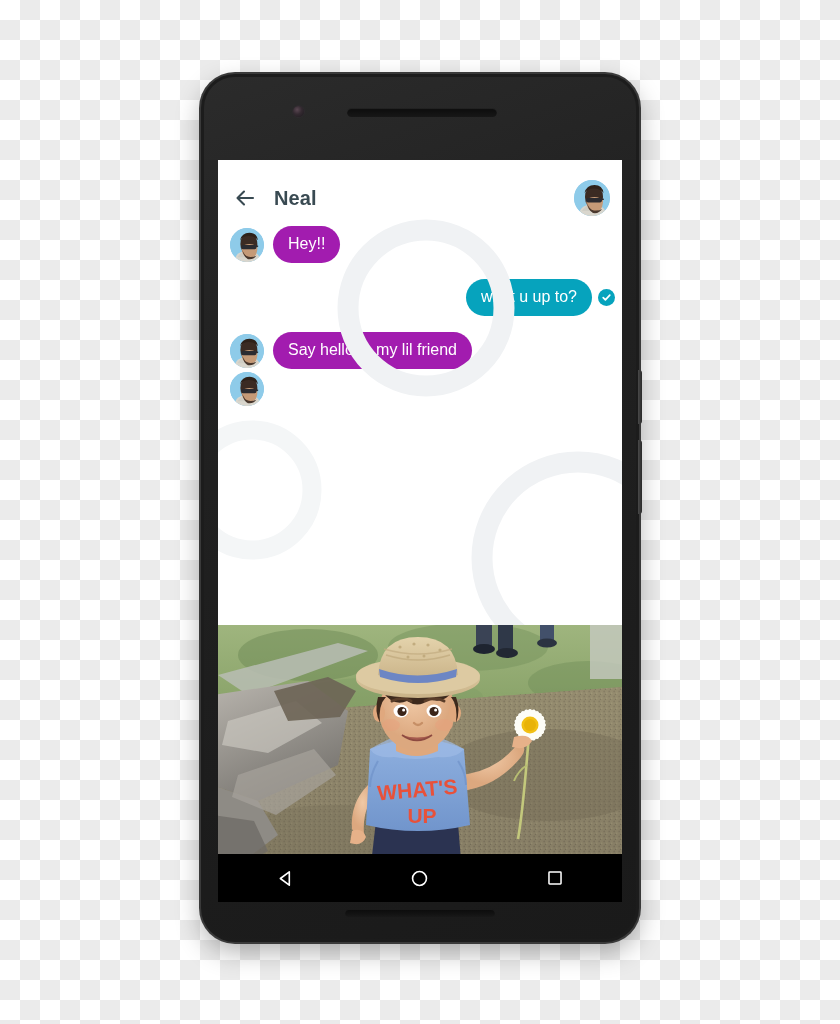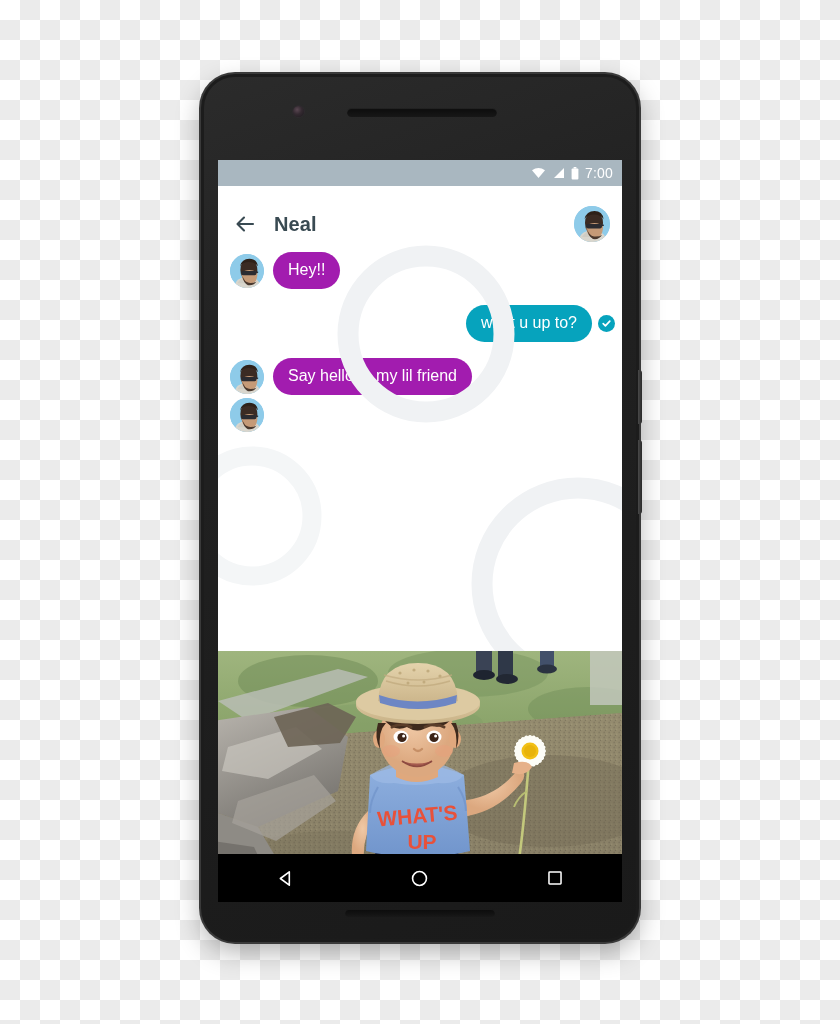--- a/index.html
+++ b/index.html
@@ -149,33 +149,20 @@
     <div id="phone-inner-bevel"></div>
 
     <div id="camera"></div>
     <div id="earpiece"></div>
     <div id="bottom-slot"></div>
     <div class="side-btn" id="btn-power"></div>
     <div class="side-btn" id="btn-volume"></div>
 
     <div id="screen">
 
-      <div id="statusbar">
-        <svg class="sb-ico" width="15" height="12" viewBox="0 0 15 12">
-          <path d="M1 3.2 L7.5 11 L14 3.2 A12 12 0 0 0 1 3.2 Z" fill="#ffffff"></path>
-        </svg>
-        <svg class="sb-ico" width="13" height="12" viewBox="0 0 13 12">
-          <path d="M12 1 L12 11 L2 11 Z" fill="#ffffff"></path>
-        </svg>
-        <svg class="sb-ico" width="8" height="13" viewBox="0 0 8 13">
-          <rect x="2.6" y="0" width="2.8" height="1.6" fill="#ffffff"></rect>
-          <rect x="0.6" y="1.4" width="6.8" height="11.1" rx="1" fill="#ffffff"></rect>
-        </svg>
-        <span class="clock">7:00</span>
-      </div>
 
       <div id="chat">
 
         <svg id="watermark" width="404" height="465" viewBox="0 0 404 465">
           <circle cx="208" cy="148" r="78" fill="none" stroke="#f0f2f4" stroke-width="21"></circle>
           <circle cx="360" cy="398" r="96" fill="none" stroke="#f0f2f4" stroke-width="21"></circle>
           <circle cx="34" cy="330" r="60" fill="none" stroke="#f4f6f7" stroke-width="19"></circle>
         </svg>
 
         <div id="appbar">

